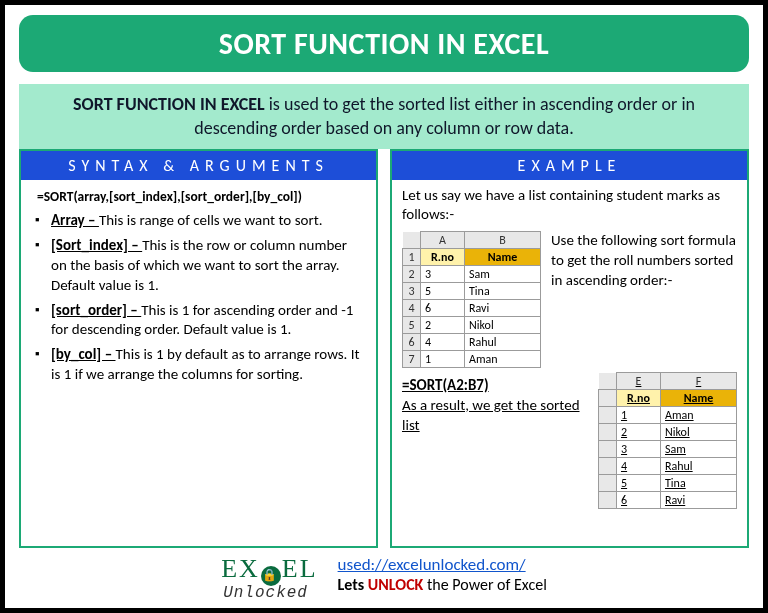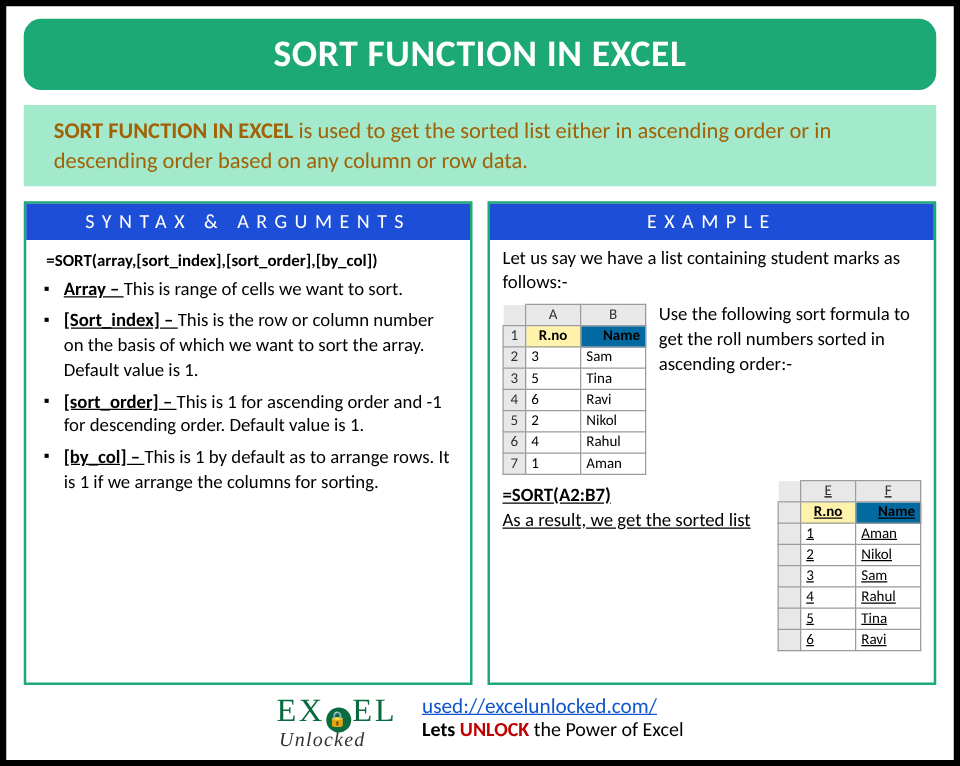--- a/index.html
+++ b/index.html
@@ -19,26 +19,25 @@
     font-size: 30px;
     font-weight: bold;
     text-align: center;
     padding: 10px 0;
     border-radius: 14px;
     letter-spacing: 0.5px;
     margin-bottom: 12px;
   }
   .desc-banner {
     background: #a3eacd;
-    color: #a16207;
+    color: #0f172a;
     font-size: 18px;
-    text-align: left;
+    text-align: center;
     padding: 8px 24px;
     line-height: 1.35;
-    margin-bottom: 12px;
   }
   .desc-banner .strong { font-weight: bold; }
   .columns {
     display: flex;
     gap: 12px;
     flex: 1;
     min-height: 0;
   }
   .panel {
     border: 2px solid #1ca975;
@@ -109,43 +108,43 @@
     color: #333;
   }
   table.mini .corner { background: #e8e8e8; border-top:none; border-left:none;}
   table.mini .th-rno {
     background: #fff2ab;
     font-weight: bold;
     text-align: center;
     width: 44px;
   }
   table.mini .th-name {
-    background: #0369a1;
+    background: #eab308;
     font-weight: bold;
-    text-align: right;
-    width: 52px;
+    text-align: center;
+    width: 76px;
   }
   .result-formula { font-weight: bold; margin-top: 4px; font-size: 15px;}
   .ex-bottom { display:flex; gap:10px; align-items:flex-start; margin-top:4px;text-decoration:underline;}
 
   .footer {
     display: flex;
     align-items: flex-start;
     justify-content: center;
     gap: 20px;
     padding-top: 6px;
   }
   .logo {
     display: flex;
     align-items: center;
     gap: 2px;
     font-family: Georgia, serif;
   }
   .logo-main { color: #0a6b3e; font-size: 26px; letter-spacing: 2px; font-weight:500;}
-  .logo-sub { color: #333; font-size: 16px; letter-spacing: 1px; margin-left:2px; font-family: Liberation Serif, serif; font-style:italic;}
+  .logo-sub { color: #333; font-size: 16px; letter-spacing: 1px; margin-left:2px; font-family: Liberation Mono, monospace; font-style:italic;}
   .logo-icon {
     width: 20px; height: 20px; border-radius: 50%;
     background: #0a6b3e; display:inline-flex; align-items:center; justify-content:center;
     color:#fff; font-size:12px; margin: 0 1px; position:relative; top:2px;
   }
   .footer-right { text-align: left; font-size: 16px; }
   .footer-link { color: #1155cc; text-decoration: underline; font-size:17px;}
   .tagline { color:#000; }
   .tagline .unlock { color:#c00000; font-weight:bold; }
   .tagline .lets { font-weight:bold; }

